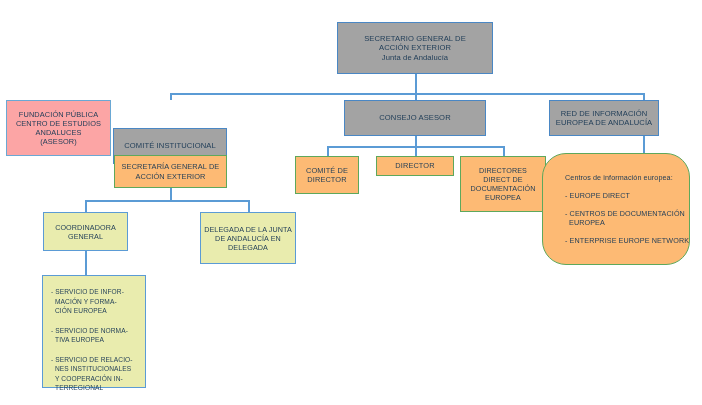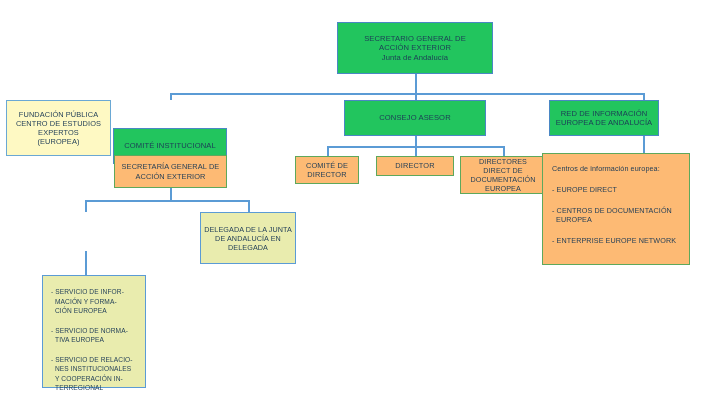--- a/index.html
+++ b/index.html
@@ -20,32 +20,33 @@
     border:1px solid #4a87c4;
     display:flex;
     flex-direction:column;
     align-items:center;
     justify-content:center;
     text-align:center;
     color:#1d3b56;
     line-height:1.25;
     letter-spacing:.1px;
   }
-  .blue{background:#22c55e;border-color:#4a87c4;}
-  .blue-pale{background:#fef9c3;border-color:#6aa8d4;text-align:center;}
+  .blue{background:#a3a3a3;border-color:#4a87c4;}
+  .blue-pale{background:#fca5a5;border-color:#6aa8d4;text-align:center;}
   .green{background:#fdba74;border-color:#5ea85c;}
   .yellow{background:#e9ecae;border-color:#5b9bd5;}
 
   .node .ln{display:block;white-space:nowrap;}
 
   .listbox{
     align-items:flex-start;
-    justify-content:space-between;
+    justify-content:flex-end;
     text-align:left;
-    padding:10px 9px;
+    padding:10px 22px;
+    border-radius:24px;
   }
   .listbox .hd{font-size:7.2px;margin-bottom:9px;white-space:nowrap;}
   .listbox .li{font-size:7.2px;margin-bottom:9px;}
   .listbox .li .ln{white-space:nowrap;}
 
   .svcbox{
     align-items:flex-start;
     justify-content:flex-start;
     text-align:left;
     padding:11px 8px;
@@ -92,72 +93,76 @@
 
   <div class="node blue" style="left:337px;top:22px;width:156px;height:52px;font-size:7.6px;">
     <span class="ln">SECRETARIO GENERAL DE</span>
     <span class="ln">ACCIÓN EXTERIOR</span>
     <span class="ln">Junta de Andalucía</span>
   </div>
 
   <div class="node blue-pale" style="left:6px;top:100px;width:105px;height:56px;font-size:7.4px;">
     <span class="ln">FUNDACIÓN PÚBLICA</span>
     <span class="ln">CENTRO DE ESTUDIOS</span>
-    <span class="ln">EXPERTOS</span>
-    <span class="ln">(EUROPEA)</span>
+    <span class="ln">ANDALUCES</span>
+    <span class="ln">(ASESOR)</span>
   </div>
 
   <div class="node blue" style="left:113px;top:100px;width:114px;height:36px;font-size:7.6px;margin-top:28px;">
     <span class="ln">COMITÉ INSTITUCIONAL</span>
   </div>
 
   <div class="node blue" style="left:344px;top:100px;width:142px;height:36px;font-size:7.6px;">
     <span class="ln">CONSEJO ASESOR</span>
   </div>
 
   <div class="node blue" style="left:549px;top:100px;width:110px;height:36px;font-size:7.6px;">
     <span class="ln">RED DE INFORMACIÓN</span>
     <span class="ln">EUROPEA DE ANDALUCÍA</span>
   </div>
 
   <div class="node green" style="left:114px;top:155px;width:113px;height:33px;font-size:7.4px;">
     <span class="ln">SECRETARÍA GENERAL DE</span>
     <span class="ln">ACCIÓN EXTERIOR</span>
   </div>
 
-  <div class="node green" style="left:295px;top:156px;width:64px;height:28px;font-size:7.4px;">
+  <div class="node green" style="left:295px;top:156px;width:64px;height:38px;font-size:7.4px;">
     <span class="ln">COMITÉ DE</span>
     <span class="ln">DIRECTOR</span>
   </div>
 
   <div class="node green" style="left:376px;top:156px;width:78px;height:20px;font-size:7.4px;">
     <span class="ln">DIRECTOR</span>
   </div>
 
-  <div class="node green" style="left:460px;top:156px;width:86px;height:38px;font-size:7.2px;">
+  <div class="node green" style="left:460px;top:156px;width:86px;height:56px;font-size:7.2px;">
     <span class="ln">DIRECTORES</span>
     <span class="ln">DIRECT DE</span>
     <span class="ln">DOCUMENTACIÓN</span>
     <span class="ln">EUROPEA</span>
   </div>
 
   <div class="node green listbox" style="left:542px;top:153px;width:148px;height:112px;">
     <span class="hd">Centros de información europea:</span>
     <span class="li">
       <span class="ln">- EUROPE DIRECT</span>
     </span>
     <span class="li">
       <span class="ln">- CENTROS DE DOCUMENTACIÓN</span>
       <span class="ln i">EUROPEA</span>
     </span>
     <span class="li">
       <span class="ln">- ENTERPRISE EUROPE NETWORK</span>
     </span>
   </div>
 
+  <div class="node yellow" style="left:43px;top:212px;width:85px;height:39px;font-size:7.2px;">
+    <span class="ln">COORDINADORA</span>
+    <span class="ln">GENERAL</span>
+  </div>
 
   <div class="node yellow" style="left:200px;top:212px;width:96px;height:52px;font-size:7.2px;">
     <span class="ln">DELEGADA DE LA JUNTA</span>
     <span class="ln">DE ANDALUCÍA EN</span>
     <span class="ln">DELEGADA</span>
   </div>
 
   <div class="node yellow svcbox" style="left:42px;top:275px;width:104px;height:113px;">
     <span class="li">
       <span class="ln">- SERVICIO DE INFOR-</span>

